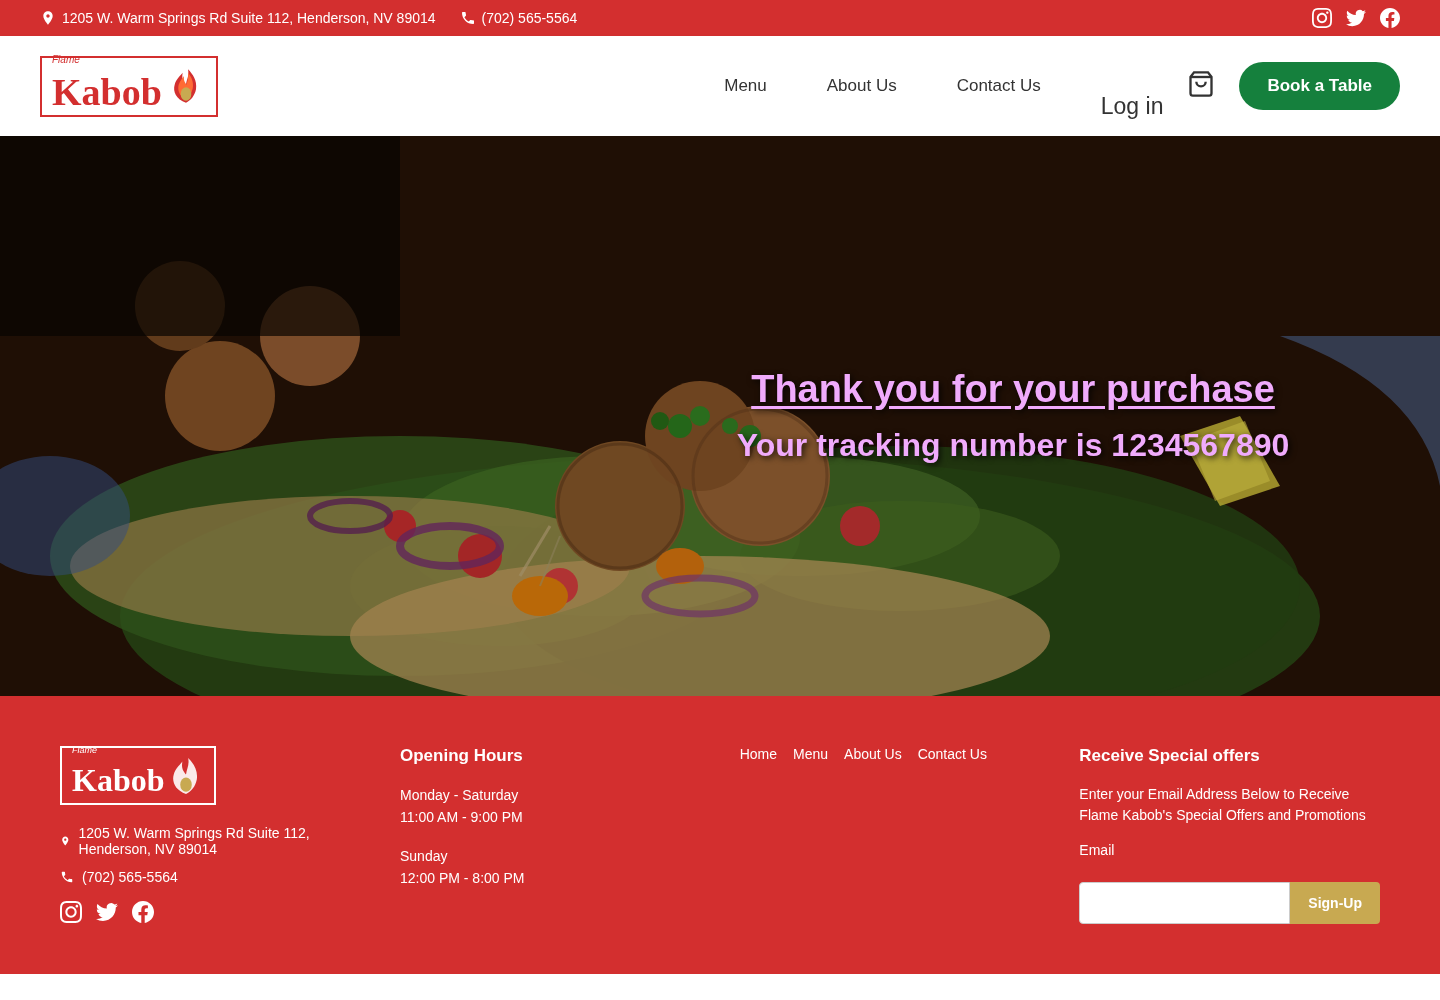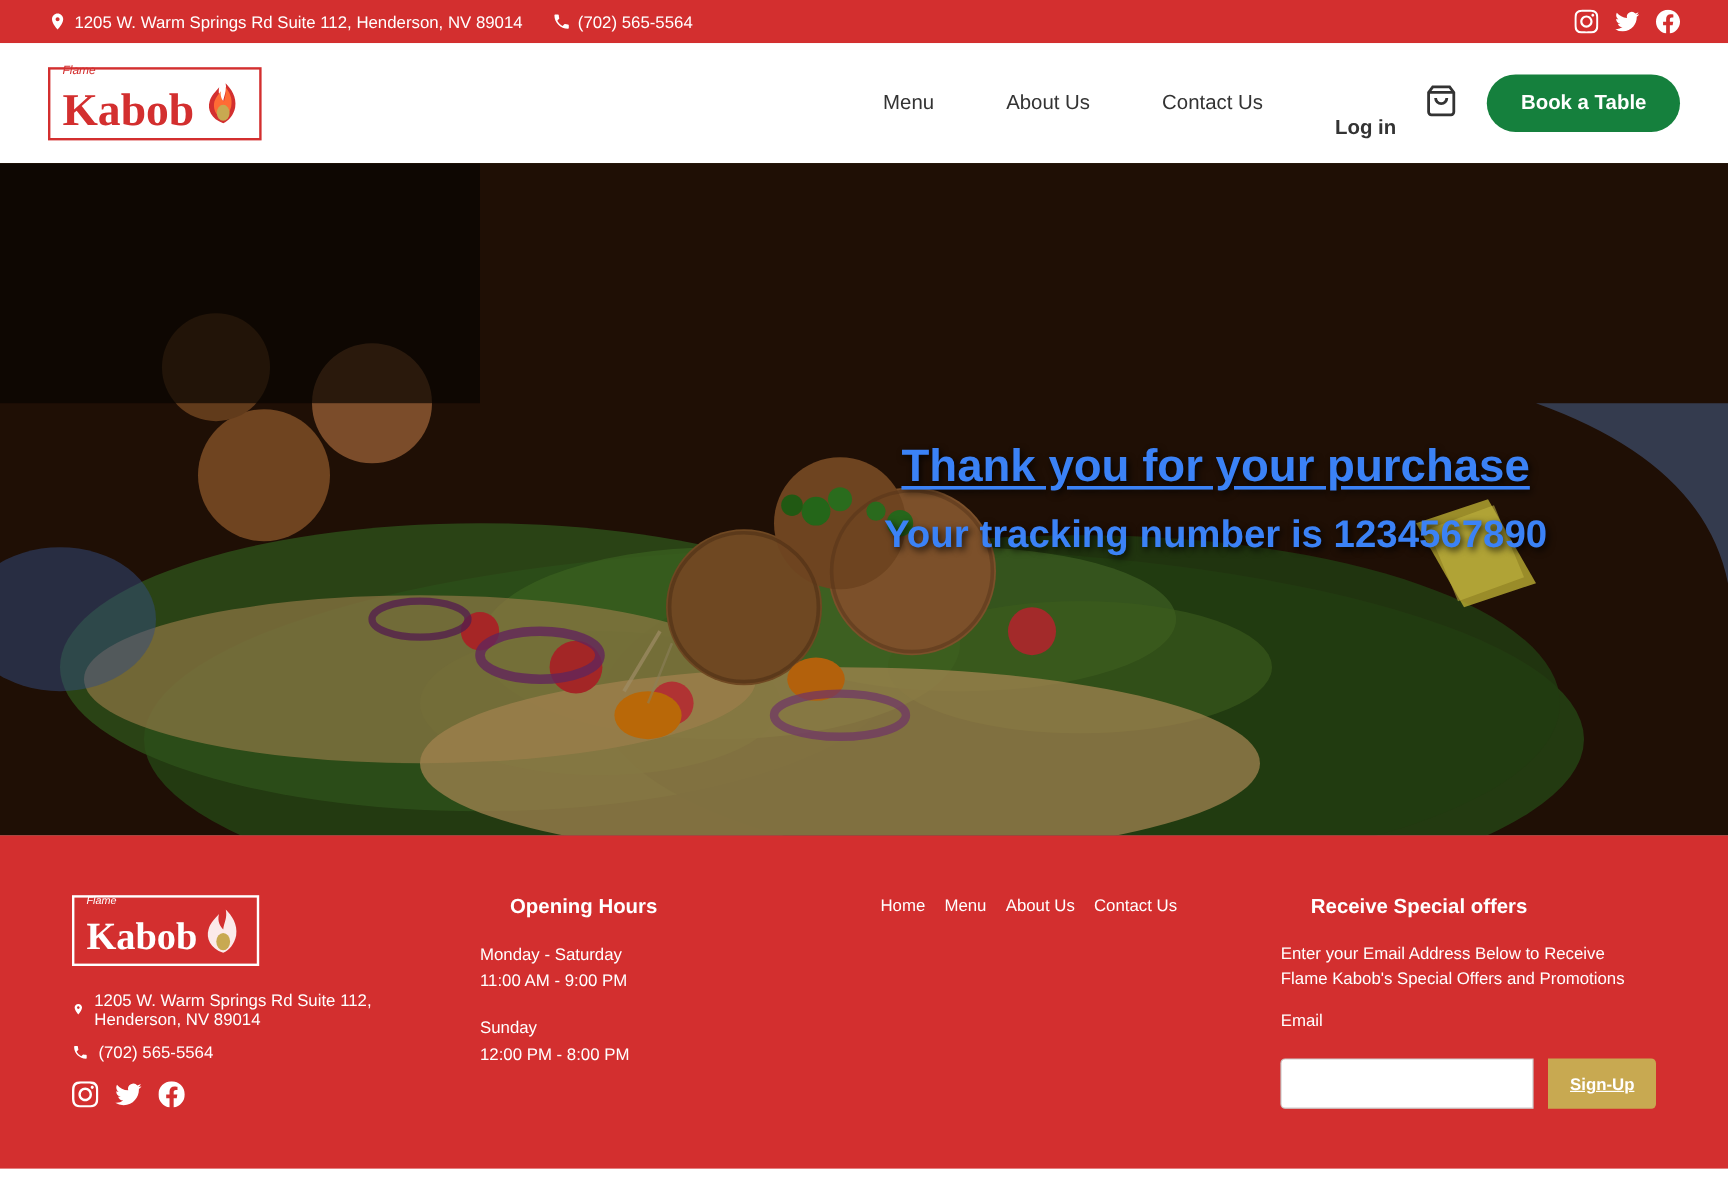--- a/index.html
+++ b/index.html
@@ -71,23 +71,23 @@
       font-size: 17px;
       font-weight: 500;
       cursor: pointer;
     }
     .nav-right {
       display: flex;
       align-items: center;
       gap: 24px;
     }
     .nav-login {
-      font-size: 17px;
+      font-size: 23px;
       color: #333;
-      font-weight: 700;
+      font-weight: 400;
       cursor: pointer;
       margin-top: 41px;
     }
     .cart-icon {
       cursor: pointer;
     }
     .book-btn {
       background-color: #15803d;
       color: white;
       border: none;
@@ -120,21 +120,21 @@
       position: absolute;
       top: 0; left: 0; right: 0; bottom: 0;
       background: rgba(0,0,0,0.2);
     }
     .hero-text {
       position: absolute;
       top: 50%;
       left: 55%;
       transform: translate(-10%, -50%);
       text-align: center;
-      color: #3b82f6;
+      color: #f0abfc;
     }
     .hero-title {
       font-size: 38px;
       font-weight: 900;
       text-shadow: 2px 2px 6px rgba(0,0,0,0.8);
       margin-bottom: 16px;
       text-decoration: underline;
       text-underline-offset: 4px;
     }
     .hero-tracking {
@@ -168,27 +168,27 @@
       font-size: 9px;
       color: white;
       font-style: italic;
       position: relative;
       top: -7px;
     }
     .footer-info { display: flex; flex-direction: column; gap: 12px; }
     .footer-info-item { display: flex; align-items: center; gap: 8px; font-size: 14px; }
     .footer-social { display: flex; gap: 14px; margin-top: 4px; }
     .footer-social svg { width: 22px; height: 22px; fill: white; cursor: pointer; }
-    .footer-col-title { font-size: 17px; font-weight: bold; margin-bottom: 18px; margin-left: 25px; }
+    .footer-col-title { font-size: 17px; font-weight: bold; margin-bottom: 18px; }
     .footer-hours-item { margin-bottom: 16px; font-size: 14px; line-height: 1.6; }
     .footer-links { display: flex; flex-direction: row; gap: 16px; }
     .footer-links a { color: white; text-decoration: none; font-size: 14px; cursor: pointer; }
     .footer-email-label { font-size: 14px; margin-bottom: 24px; }
     .footer-email-desc { font-size: 14px; margin-bottom: 16px; line-height: 1.5; }
-    .footer-email-form { display: flex; gap: 12px; text-decoration: underline; }
+    .footer-email-form { display: flex; gap: 0; }
     .footer-email-input {
       flex: 1;
       padding: 12px 14px;
       border: 1px solid #ccc;
       border-radius: 4px 0 0 4px;
       font-size: 14px;
       outline: none;
     }
     .footer-signup-btn {
       background: #c8a951;

